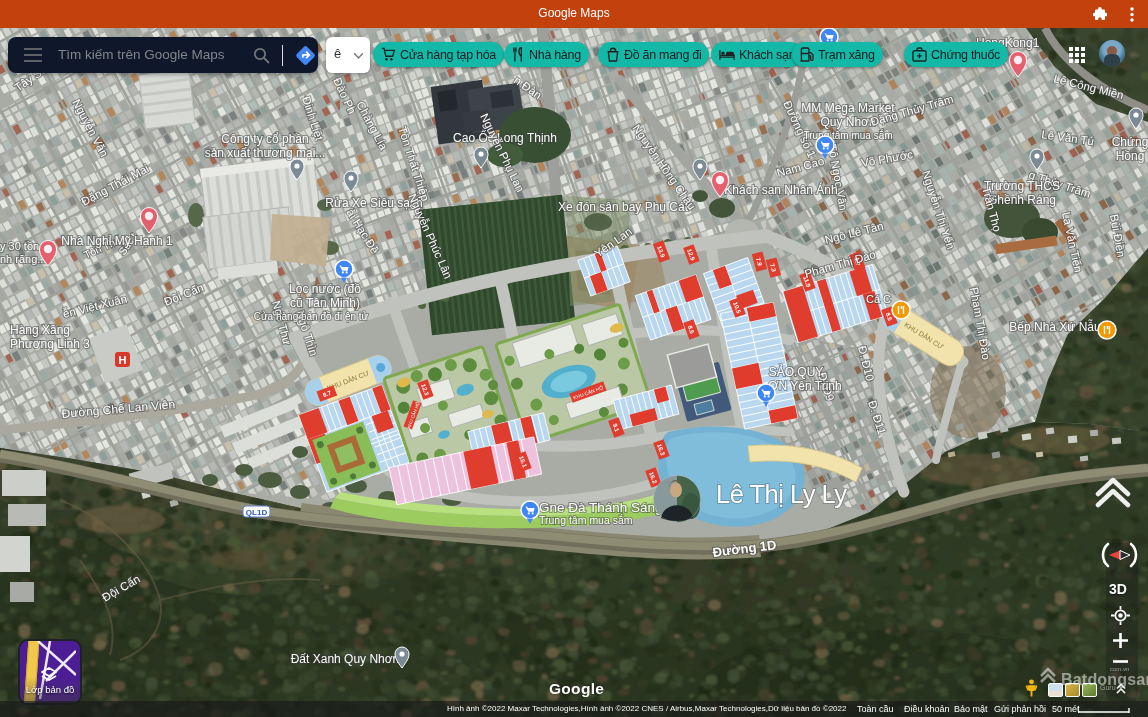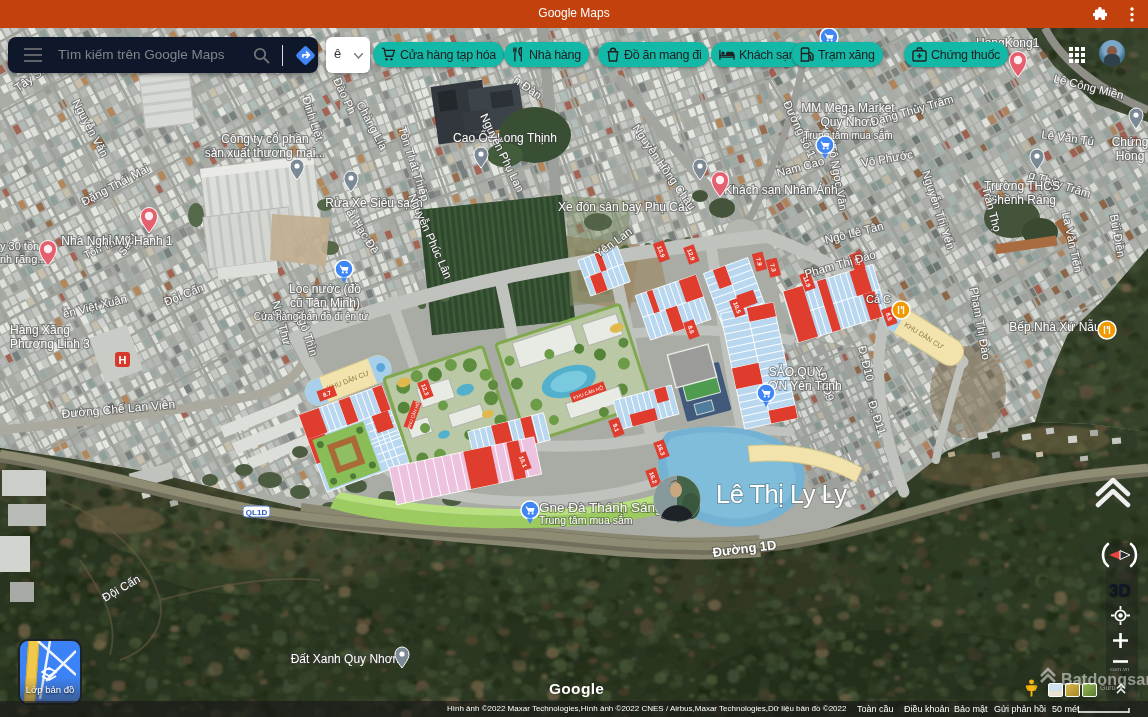--- a/index.html
+++ b/index.html
@@ -1126,39 +1126,39 @@
       </g>
     </svg>
 
 <svg class="abs" style="left:1101px;top:542px" width="37" height="26" viewBox="0 0 37 26">
       <path d="M7,2C3.5,5 2,8.5 2,13c0,4.5 1.5,8 5,11" fill="none" stroke="#fff" stroke-width="2.6" stroke-linecap="round"></path>
       <path d="M30,2c3.5,3 5,6.5 5,11c0,4.5 -1.5,8 -5,11" fill="none" stroke="#fff" stroke-width="2.6" stroke-linecap="round"></path>
       <path d="M8,13L19,8.5v9Z" fill="#e8453c"></path>
       <path d="M29,13L19,8.5v9Z" fill="#2a2e31" stroke="#fff" stroke-width="1"></path>
     </svg>
 
-<div class="abs" style="left:1109px;top:581px;font-size:17px;font-weight:bold;color:#0f172a;text-shadow:0 1px 2px rgba(0,0,0,.6);">3D</div>
+<div class="abs" style="left:1109px;top:581px;font-size:14px;font-weight:bold;color:#ffffff;text-shadow:0 1px 2px rgba(0,0,0,.6);">3D</div>
 
 <svg class="abs" style="left:1111px;top:606px" width="19" height="19" viewBox="0 0 19 19">
       <g stroke="#fff" fill="none" stroke-width="1.8">
         <circle cx="9.5" cy="9.5" r="5.2"></circle>
         <path d="M9.5,0v3.5M9.5,15.5V19M0,9.5h3.5M15.5,9.5H19"></path>
       </g>
       <circle cx="9.5" cy="9.5" r="2.2" fill="#fff"></circle>
     </svg>
 
 <svg class="abs" style="left:1113px;top:633px" width="15" height="15" viewBox="0 0 15 15">
       <path d="M7.5,0v15M0,7.5h15" stroke="#fff" stroke-width="2.6"></path>
     </svg>
 
 <svg class="abs" style="left:1113px;top:659px" width="15" height="5" viewBox="0 0 15 5">
       <path d="M0,2.5h15" stroke="#fff" stroke-width="2.6"></path>
     </svg>
 
-<div class="abs" style="left:18px;top:639px;width:60px;height:62px;border-radius:10px;background:#3b82f6;border:2px solid #1e2226;overflow:hidden;">
+<div class="abs" style="left:18px;top:639px;width:60px;height:62px;border-radius:10px;background:#4c1d95;border:2px solid #1e2226;overflow:hidden;">
   <div class="abs" style="left:6px;top:-4px;width:9px;height:75px;background:#f0c84c;transform:rotate(4deg);border-left:1.5px solid #d8a828;border-right:1.5px solid #d8a828;"></div>
   <svg class="abs" style="left:0;top:0" width="56" height="58" viewBox="0 0 56 58">
         <g stroke="#fff" stroke-width="2.5" fill="none" opacity="0.9">
           <path d="M18,0L56,34M30,0L20,58M56,10L26,40"></path>
         </g>
       </svg>
   <div class="abs" style="left:0;bottom:0;width:100%;height:26px;background:linear-gradient(transparent,rgba(60,60,60,.55));"></div>
   <svg class="abs" style="left:21px;top:26px" width="16" height="15" viewBox="0 0 16 15">
         <g fill="none" stroke="#fff" stroke-width="1.8" stroke-linejoin="round">
           <path d="M8,1L15,5L8,9L1,5Z"></path>

